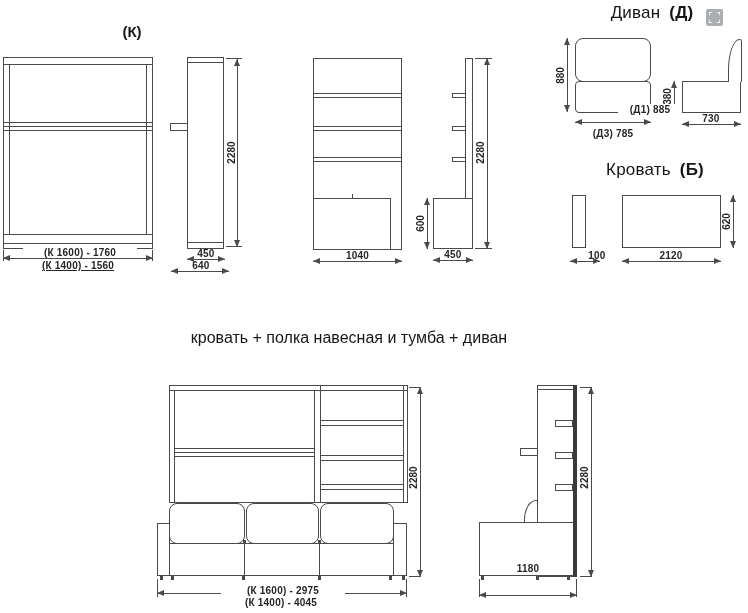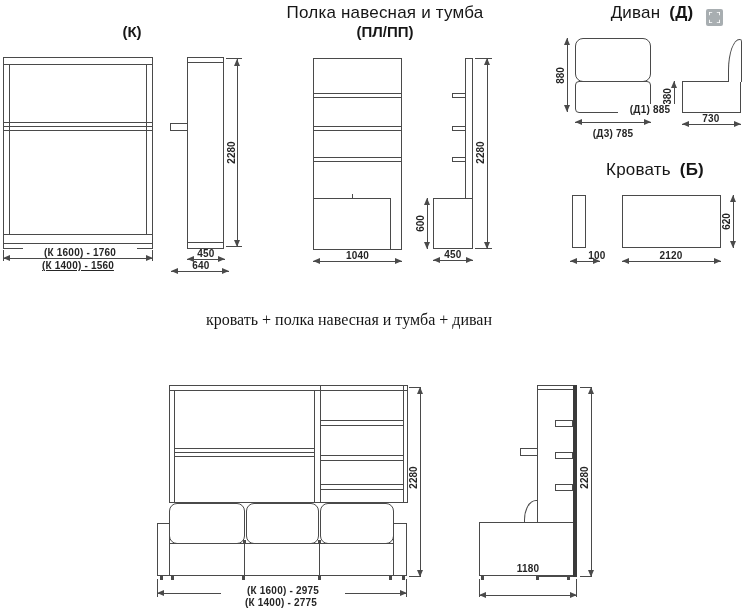--- a/index.html
+++ b/index.html
@@ -74,22 +74,20 @@
   <div class="box" style="left:170px;top:123px;width:18px;height:8px;"></div>
   <div class="hl" style="left:226px;top:58px;width:16px;"></div>
   <div class="hl" style="left:226px;top:246px;width:16px;"></div>
   <div class="dimv" style="left:237px;top:59px;height:188px;"></div>
   <div class="rlabel" style="left:211px;top:147px;">2280</div>
   <div class="dlabel" style="left:186px;top:248px;width:40px;">450</div>
   <div class="dimh" style="left:187px;top:259px;width:38px;"></div>
   <div class="dlabel" style="left:181px;top:260px;width:40px;">640</div>
   <div class="dimh" style="left:171px;top:271px;width:58px;"></div>
 
-  <div class="sec-title" style="left:260px;top:3px;width:250px;">Полка навесная и тумба</div>
-  <div class="sec-code" style="left:260px;top:23px;width:250px;">(ПЛ/ПП)</div>
 
   <div class="box" style="left:313px;top:58px;width:89px;height:192px;"></div>
   <div class="hl" style="left:314px;top:93px;width:87px;"></div>
   <div class="hl" style="left:314px;top:97px;width:87px;"></div>
   <div class="hl" style="left:314px;top:126px;width:87px;"></div>
   <div class="hl" style="left:314px;top:130px;width:87px;"></div>
   <div class="hl" style="left:314px;top:157px;width:87px;"></div>
   <div class="hl" style="left:314px;top:161px;width:87px;"></div>
   <div class="vl" style="left:352px;top:194px;height:4px;"></div>
   <div class="hl" style="left:314px;top:198px;width:76px;"></div>
@@ -133,21 +131,21 @@
   <div class="box" style="left:572px;top:195px;width:14px;height:53px;"></div>
   <div class="dimh" style="left:570px;top:261px;width:30px;"></div>
   <div class="dlabel" style="left:580px;top:250px;width:34px;">100</div>
 
   <div class="box" style="left:622px;top:195px;width:99px;height:53px;"></div>
   <div class="dlabel" style="left:650px;top:250px;width:42px;">2120</div>
   <div class="dimh" style="left:622px;top:261px;width:99px;"></div>
   <div class="dimv" style="left:733px;top:195px;height:53px;"></div>
   <div class="rlabel" style="left:706px;top:216px;">620</div>
 
-  <div class="comb-title" style="left:99px;top:311px;width:500px;font-family:Liberation Serif, serif;">кровать + полка навесная и тумба + диван</div>
+  <div class="comb-title" style="left:99px;top:329px;width:500px;">кровать + полка навесная и тумба + диван</div>
 
   <div class="box" style="left:169px;top:385px;width:239px;height:118px;"></div>
   <div class="hl" style="left:170px;top:390px;width:237px;"></div>
   <div class="vl" style="left:174px;top:390px;height:112px;"></div>
   <div class="vl" style="left:314px;top:390px;height:112px;"></div>
   <div class="vl" style="left:320px;top:385px;height:118px;"></div>
   <div class="vl" style="left:403px;top:385px;height:118px;"></div>
   <div class="hl" style="left:175px;top:448px;width:139px;"></div>
   <div class="hl" style="left:175px;top:452px;width:139px;"></div>
   <div class="hl" style="left:175px;top:456px;width:139px;"></div>
@@ -174,21 +172,21 @@
   <div class="foot" style="left:389px;top:576px;"></div>
   <div class="foot" style="left:402px;top:576px;"></div>
   <div class="hl" style="left:409px;top:387px;width:12px;"></div>
   <div class="hl" style="left:409px;top:576px;width:12px;"></div>
   <div class="dimv" style="left:420px;top:387px;height:190px;"></div>
   <div class="rlabel" style="left:393px;top:472px;">2280</div>
   <div class="vl" style="left:157px;top:579px;height:18px;"></div>
   <div class="vl" style="left:406px;top:579px;height:18px;"></div>
   <div class="dlabel bg" style="left:221px;top:585px;width:120px;">(К 1600) - 2975</div>
   <div class="dimh" style="left:157px;top:593px;width:250px;"></div>
-  <div class="dlabel" style="left:221px;top:597px;width:120px;">(К 1400) - 2775</div>
+  <div class="dlabel" style="left:221px;top:597px;width:120px;">(К 1400) - 4045</div>
 
   <div class="box" style="left:537px;top:385px;width:38px;height:192px;"></div>
   <div class="hl" style="left:538px;top:389px;width:38px;"></div>
   <div class="box" style="left:555px;top:420px;width:18px;height:7px;"></div>
   <div class="box" style="left:555px;top:452px;width:18px;height:7px;"></div>
   <div class="box" style="left:555px;top:484px;width:18px;height:7px;"></div>
   <div class="box" style="left:520px;top:448px;width:18px;height:8px;"></div>
   <div class="curve" style="left:524px;top:500px;width:13px;height:23px;border:1px solid #4a4a4a;border-right:none;border-bottom:none;border-top-left-radius:12px 20px;"></div>
   <div class="box" style="left:479px;top:522px;width:98px;height:54px;"></div>
   <div class="thick" style="left:573px;top:385px;width:4px;height:192px;"></div>

